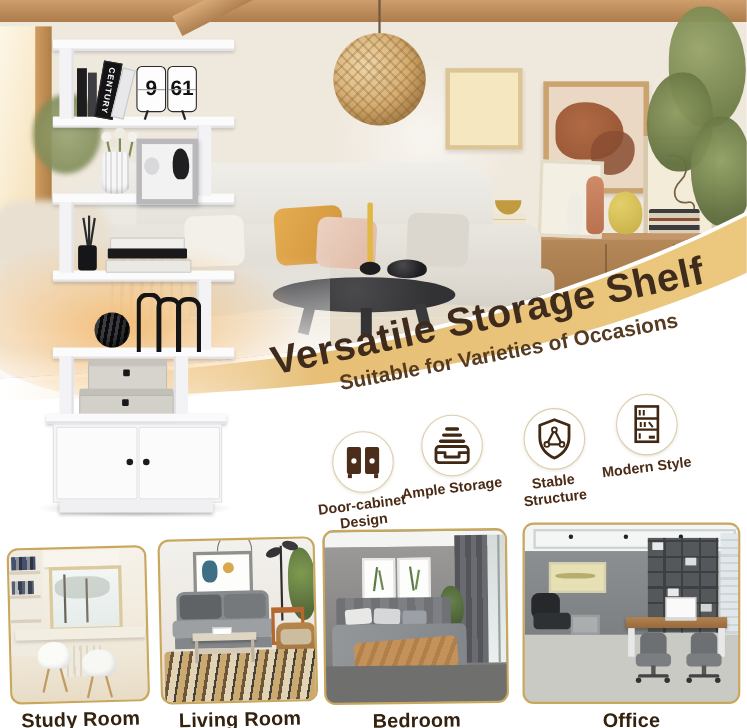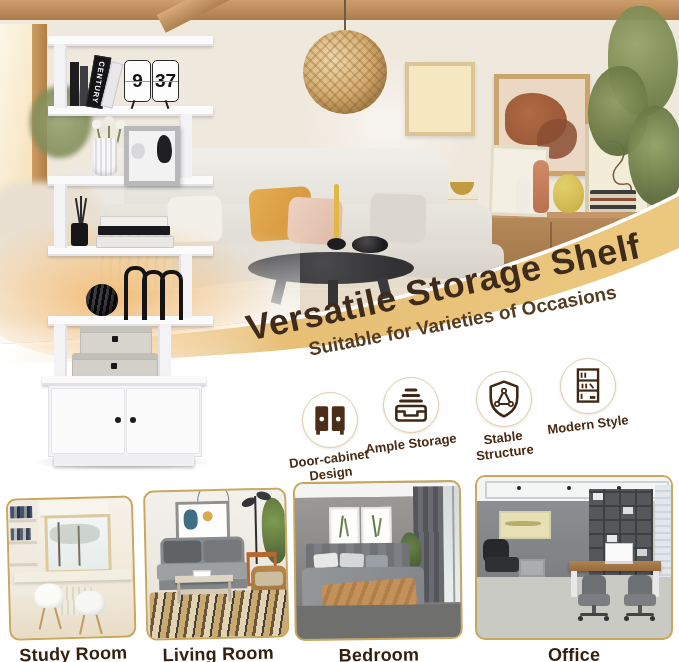--- a/index.html
+++ b/index.html
@@ -159,21 +159,21 @@
     <div class="panelL" style="top:154px;height:64px;"></div>
     <div class="panelR" style="top:224px;height:64px;"></div>
     <div class="panelL" style="top:294px;height:56px;"></div>
     <div class="panelR" style="top:294px;height:56px;left:130px;"></div>
 
     <div class="a" style="left:42px;top:32px;width:9px;height:44px;background:#1d1d1f;"></div>
     <div class="a" style="left:52px;top:36px;width:8px;height:40px;background:#3d3d42;"></div>
     <div class="a vtext" style="left:62px;top:26px;width:15px;height:50px;background:#141416;transform:rotate(10deg);border:1px solid #2c2c2e;">CENTURY</div>
     <div class="a" style="left:78px;top:32px;width:10px;height:44px;background:#e8e8ea;transform:rotate(14deg);border:1px solid #c9c9cc;"></div>
     <div class="clockcard" style="left:96px;top:30px;">9</div>
-    <div class="clockcard" style="left:124px;top:30px;">37</div>
+    <div class="clockcard" style="left:124px;top:30px;">61</div>
     <div class="a" style="left:104px;top:70px;width:2px;height:9px;background:#222;transform:rotate(18deg);"></div>
     <div class="a" style="left:138px;top:70px;width:2px;height:9px;background:#222;transform:rotate(-18deg);"></div>
 
     <div class="a" style="left:62px;top:88px;width:40px;height:24px;">
       <div style="position:absolute;left:8px;top:8px;width:1.5px;height:18px;background:#7d8a5a;transform:rotate(-12deg);"></div>
       <div style="position:absolute;left:18px;top:4px;width:1.5px;height:22px;background:#7d8a5a;"></div>
       <div style="position:absolute;left:28px;top:8px;width:1.5px;height:18px;background:#7d8a5a;transform:rotate(12deg);"></div>
       <div style="position:absolute;left:2px;top:2px;width:9px;height:9px;border-radius:50%;background:#f4f2ec;"></div>
       <div style="position:absolute;left:14px;top:-2px;width:10px;height:10px;border-radius:50%;background:#efece4;"></div>
       <div style="position:absolute;left:26px;top:2px;width:9px;height:9px;border-radius:50%;background:#f4f2ec;"></div>

